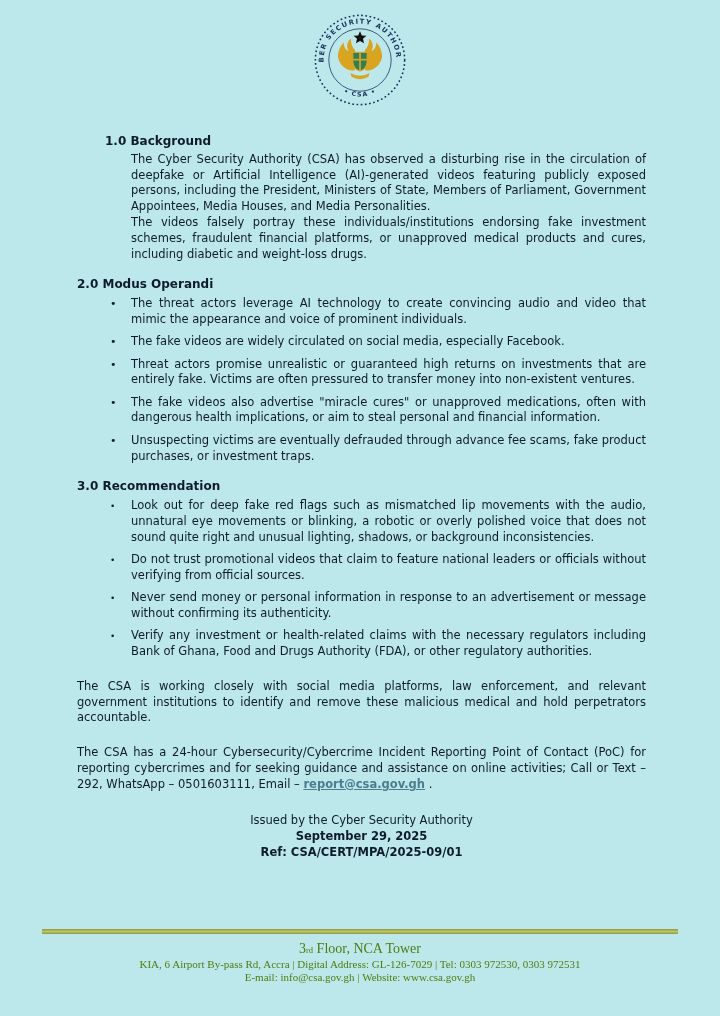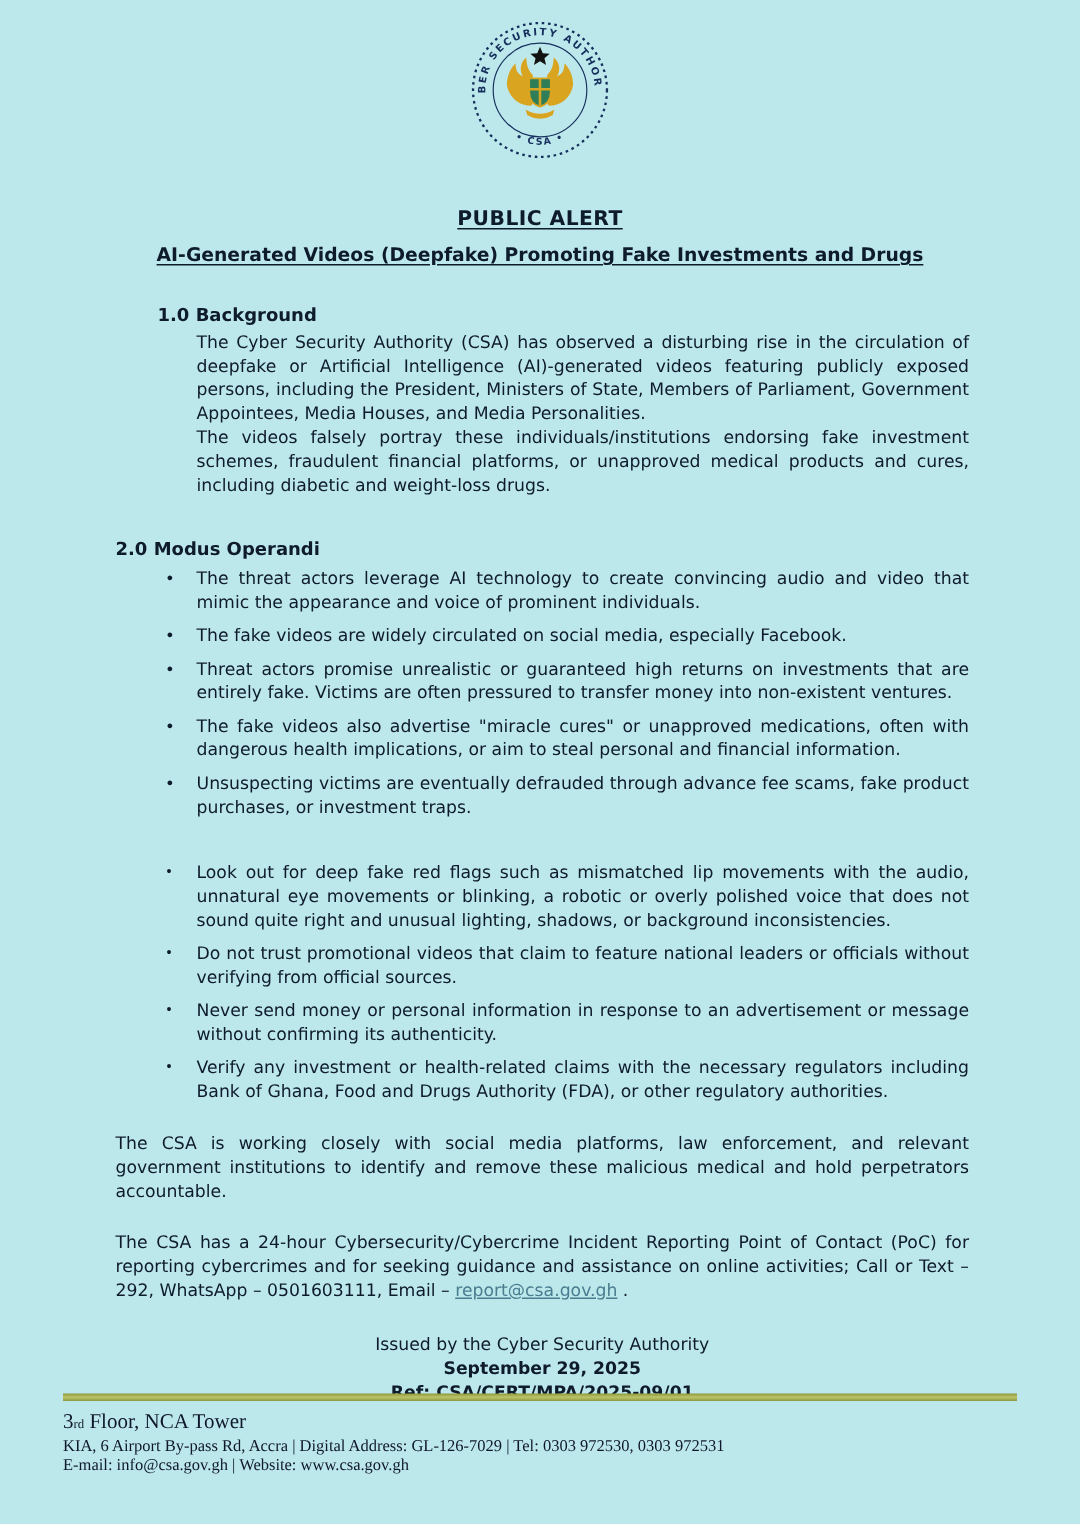--- a/index.html
+++ b/index.html
@@ -26,40 +26,40 @@
   .doc-subtitle {
     margin-top: 8px; font-size: 12.5px; font-weight: bold;
     text-decoration: underline; text-underline-offset: 2px;
   }
   
   .content {
     margin: 26px 74px 0 77px;
     font-size: 11.5px;
     line-height: 15.8px;
   }
-  .section { margin-top: 28px; }
+  .section { margin-top: 15px; }
   .section:first-child { margin-top: 0; margin-left: 28px; }
   .section-heading { font-weight: bold; font-size: 12px; margin-bottom: 2px; }
   .para { margin: 0 0 0 26px; text-align: justify; }
   .bullets { margin: 3px 0 0 0; padding: 0; list-style: none; }
   .bullet { display: flex; margin: 0 0 6.5px 33px; }
   .bullet .glyph { flex: none; width: 21px; font-size: 11px; }
   .bullets-small .bullet .glyph { font-size: 9px; padding-top: 1px; }
   .bullet .btext { flex: 1; text-align: justify; }
   .closing-para { margin-top: 19px; text-align: justify; }
-  .contact-link { color: #4a7d8f; text-decoration: underline; }
+  .contact-link { color: #4a7d8f; text-decoration: underline; font-weight: bold; }
   .signature { margin-top: 19px; line-height: 16px; text-align: center; }
   .sig-bold { font-weight: bold; }
   
   .footer {
     position: absolute;
     left: 42px; right: 42px; bottom: 33px;
-    text-align: left;
+    text-align: center;
     font-family: "Liberation Serif", "DejaVu Serif", serif;
-    color: #0f172a;
+    color: #4d7c0f;
   }
   .footer-rule {
     height: 5px;
     background: linear-gradient(to bottom, #8f983c, #bcc468, #8f983c);
     margin-bottom: 7px;
   }
   .footer-floor { font-size: 14px; }
   .footer-floor .ord { font-size: 8.5px; }
   .footer-line2, .footer-line3 { font-size: 11px; margin-top: 1px; }
 </style>
@@ -93,24 +93,20 @@
         <polygon points="50,20 51.9,24.4 56.7,24.8 53.1,27.9 54.2,32.6 50,30.1 45.8,32.6 46.9,27.9 43.3,24.8 48.1,24.4" fill="#121210"></polygon>
 
         <path d="M42.5 42 h15 v9 q0 8.5 -7.5 10.5 q-7.5 -2 -7.5 -10.5 z" fill="#2f7e57" stroke="#d9a520" stroke-width="1.2"></path>
         <path d="M50 42 V61 M42.5 49.5 H57.5" stroke="#d9a520" stroke-width="1.8" fill="none"></path>
 
         <path d="M40 63.5 Q50 69.5 60 63.5 L58.8 67.5 Q50 72.5 41.2 67.5 Z" fill="#d9a520"></path>
       </g>
     </svg>
   </div>
 
-  <div class="title-block">
-    <div class="doc-title">PUBLIC ALERT</div>
-    <div class="doc-subtitle">AI-Generated Videos (Deepfake) Promoting Fake Investments and Drugs</div>
-  </div>
 
   <div class="content">
 
     <div class="section">
       <div class="section-heading">1.0 Background</div>
       <p class="para">The Cyber Security Authority (CSA) has observed a disturbing rise in the circulation of deepfake or Artificial Intelligence (AI)-generated videos featuring publicly exposed persons, including the President, Ministers of State, Members of Parliament, Government Appointees, Media Houses, and Media Personalities.</p>
       <p class="para">The videos falsely portray these individuals/institutions endorsing fake investment schemes, fraudulent financial platforms, or unapproved medical products and cures, including diabetic and weight-loss drugs.</p>
     </div>
 
     <div class="section">
@@ -133,20 +129,21 @@
           <span class="btext">The fake videos also advertise "miracle cures" or unapproved medications, often with dangerous health implications, or aim to steal personal and financial information.</span>
         </li>
         <li class="bullet">
           <span class="glyph">•</span>
           <span class="btext">Unsuspecting victims are eventually defrauded through advance fee scams, fake product purchases, or investment traps.</span>
         </li>
       </ul>
     </div>
 
     <div class="section">
+      <div class="section-heading">3.0 Recommendation</div>
       <ul class="bullets bullets-small">
         <li class="bullet">
           <span class="glyph">•</span>
           <span class="btext">Look out for deep fake red flags such as mismatched lip movements with the audio, unnatural eye movements or blinking, a robotic or overly polished voice that does not sound quite right and unusual lighting, shadows, or background inconsistencies.</span>
         </li>
         <li class="bullet">
           <span class="glyph">•</span>
           <span class="btext">Do not trust promotional videos that claim to feature national leaders or officials without verifying from official sources.</span>
         </li>
         <li class="bullet">

